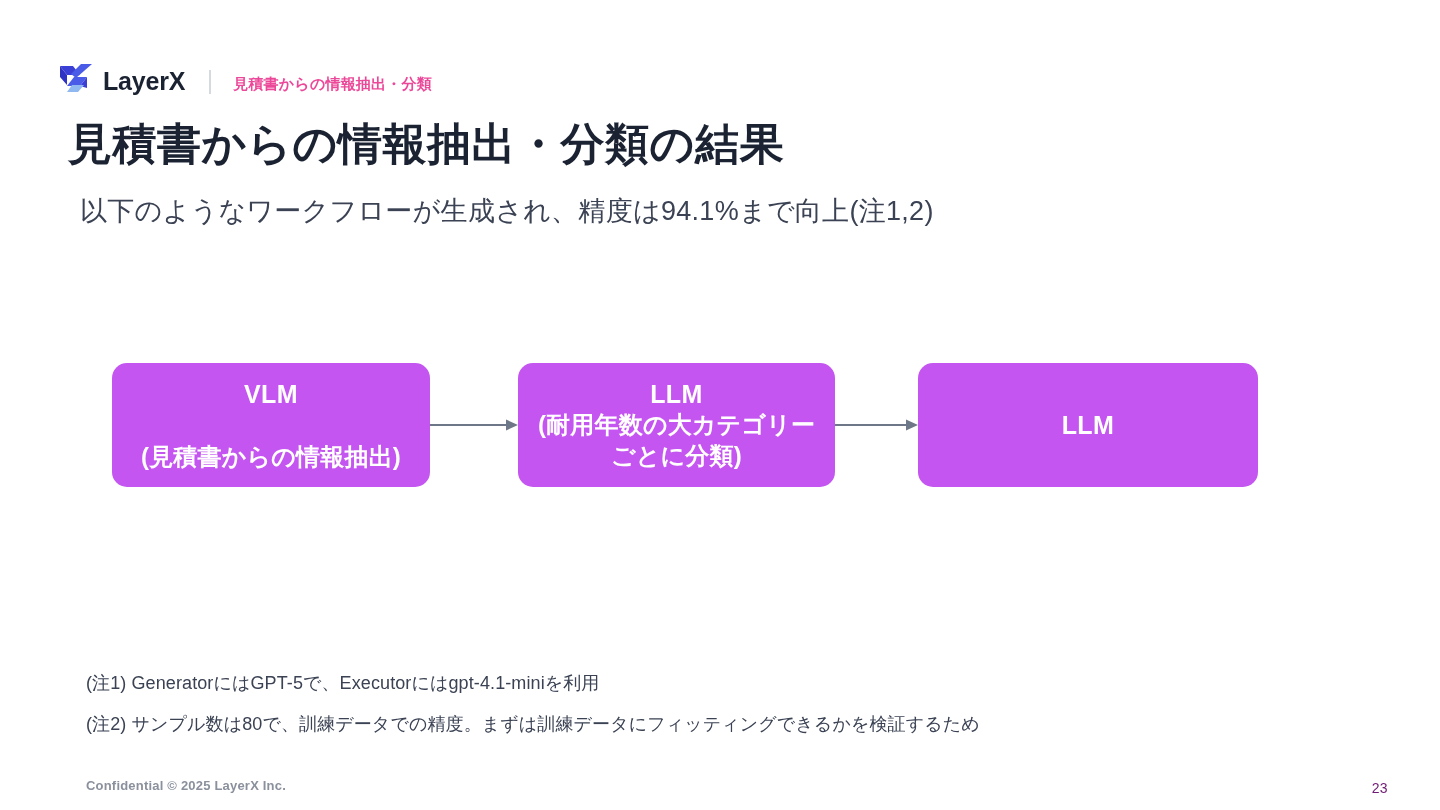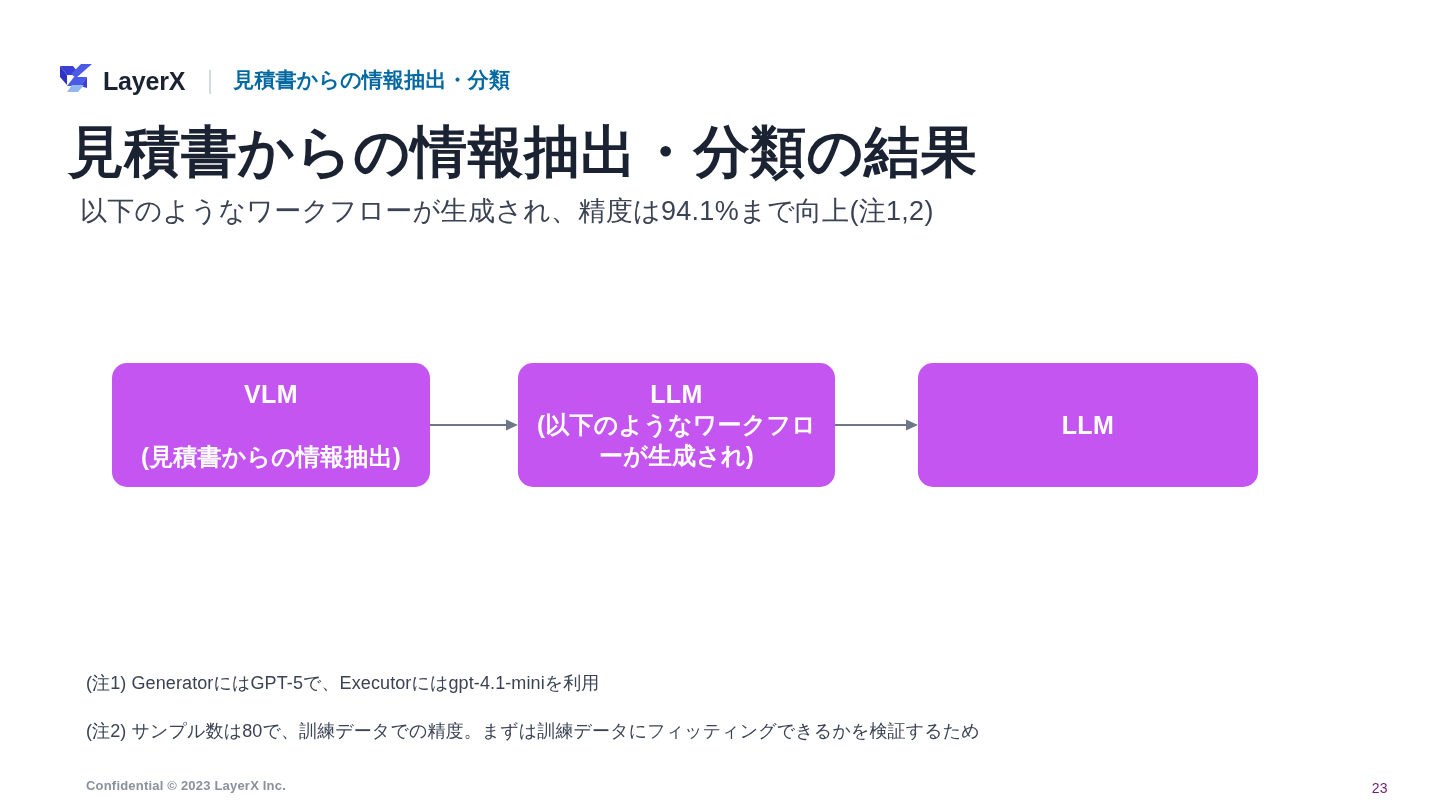--- a/index.html
+++ b/index.html
@@ -42,32 +42,32 @@
   }
 
   .header-divider {
     width:2px; height:24px;
     background:#D5D9E0;
     margin:0 22px 0 24px;
     flex:0 0 auto;
   }
 
   .header-subject {
-    font-size:21px;
-    font-weight:700;
-    color:#0369a1;
+    font-size:15px;
+    font-weight:700;
+    color:#ec4899;
     letter-spacing:0.2px;
     white-space:nowrap;
   }
 
   
   .page-title {
     position:absolute;
     left:68px; top:118px;
-    font-size:56px;
+    font-size:44px;
     font-weight:700;
     color:#1B2333;
     letter-spacing:0.5px;
     line-height:1.2;
     white-space:nowrap;
   }
 
   .page-subtitle {
     position:absolute;
     left:80px; top:194px;
@@ -131,21 +131,21 @@
   .notes {
     position:absolute;
     left:86px; top:670px;
     width:1280px;
   }
   .note {
     font-size:18px;
     color:#3A4253;
     line-height:1.45;
     letter-spacing:0.1px;
-    margin-bottom:22px;
+    margin-bottom:15px;
     white-space:nowrap;
   }
   .note:last-child { margin-bottom:16px; }
 
   
   .footer-left {
     position:absolute;
     left:86px; top:778px;
     font-size:13px;
     font-weight:700;
@@ -197,36 +197,36 @@
 
     <div class="flow-arrow" id="arrow-1">
       <svg width="88" height="14" viewBox="0 0 88 14" xmlns="http://www.w3.org/2000/svg">
         <line x1="0" y1="7" x2="76" y2="7" stroke="#6E7787" stroke-width="2"></line>
         <polygon points="76,1.5 88,7 76,12.5" fill="#6E7787"></polygon>
       </svg>
     </div>
 
     <div class="flow-box" id="box-2">
       <span class="bt">LLM</span>
-      <span class="bs">(以下のようなワークフローが生成され)</span>
+      <span class="bs">(耐用年数の大カテゴリーごとに分類)</span>
     </div>
 
     <div class="flow-arrow" id="arrow-2">
       <svg width="83" height="14" viewBox="0 0 83 14" xmlns="http://www.w3.org/2000/svg">
         <line x1="0" y1="7" x2="71" y2="7" stroke="#6E7787" stroke-width="2"></line>
         <polygon points="71,1.5 83,7 71,12.5" fill="#6E7787"></polygon>
       </svg>
     </div>
 
     <div class="flow-box" id="box-3">
       <span class="bt">LLM</span>
     </div>
   </div>
 
   <div class="notes">
     <div class="note">(注1) GeneratorにはGPT-5で、Executorにはgpt-4.1-miniを利用</div>
     <div class="note">(注2) サンプル数は80で、訓練データでの精度。まずは訓練データにフィッティングできるかを検証するため</div>
   </div>
 
-  <div class="footer-left">Confidential © 2023 LayerX Inc.</div>
+  <div class="footer-left">Confidential © 2025 LayerX Inc.</div>
   <div class="footer-page">23</div>
 
 </div>
 
 </body></html>

